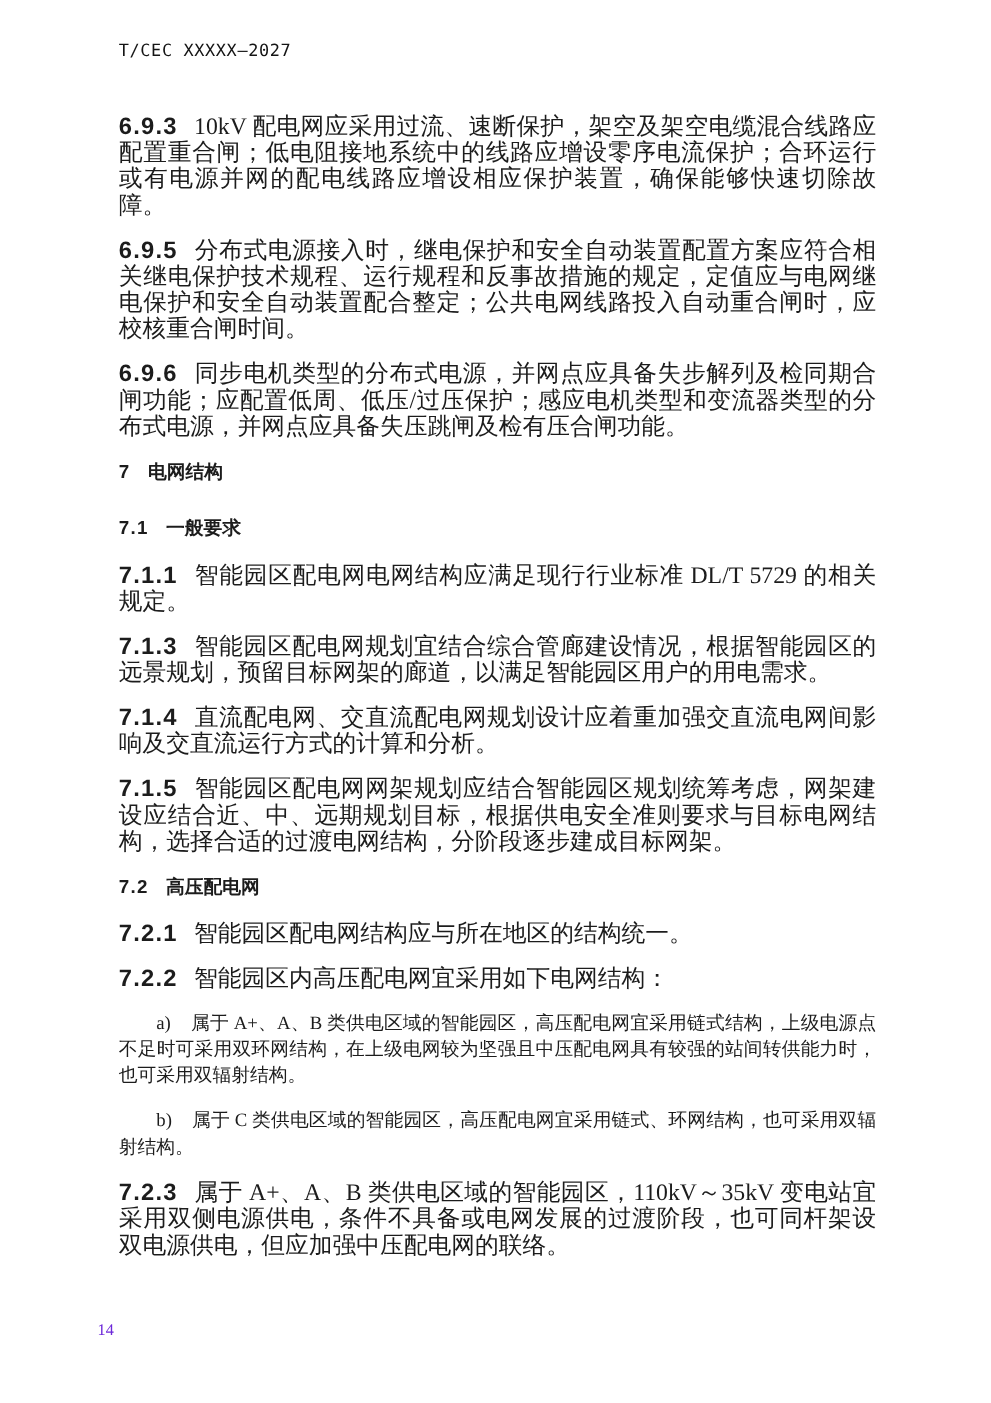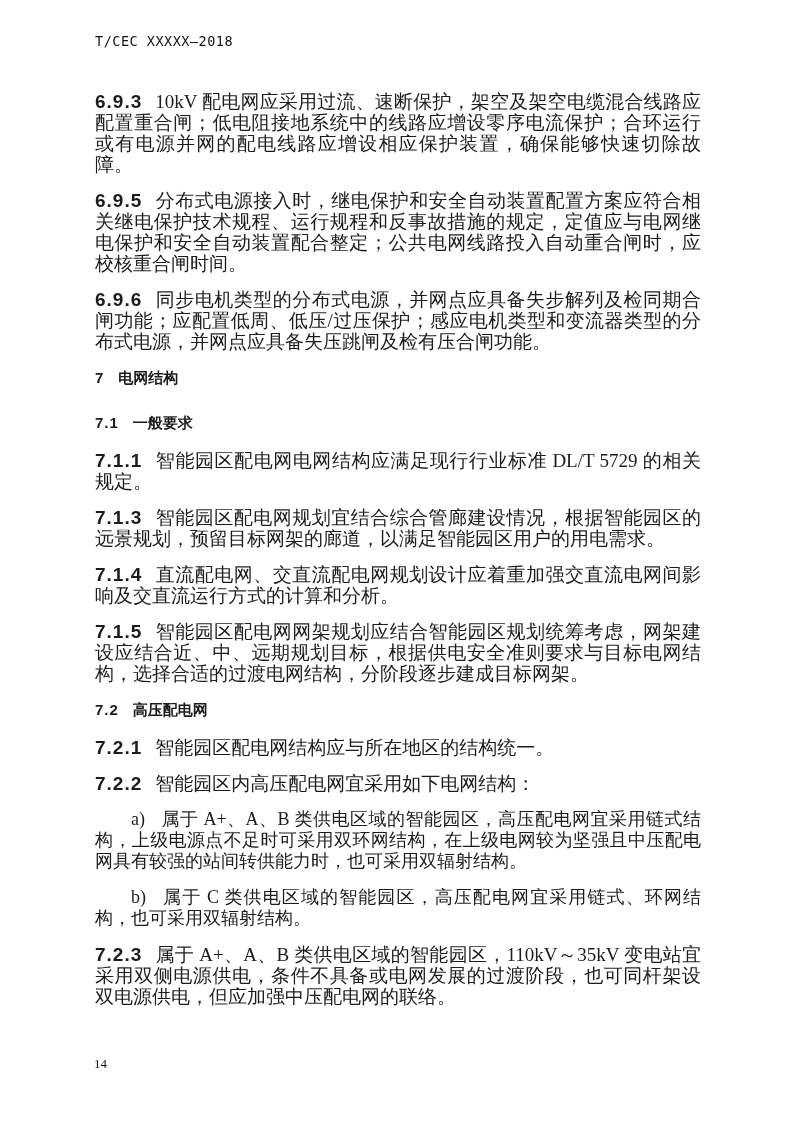--- a/index.html
+++ b/index.html
@@ -46,44 +46,44 @@
     font-family: "Liberation Sans", "DejaVu Sans", sans-serif;
     font-weight: bold;
     font-size: 15px;
     line-height: 21px;
     margin: 0 0 15px 0;
   }
   .h1 { margin-top: 8px; margin-bottom: 24px; }
   .h2 { margin-top: 10px; margin-bottom: 17px; }
   .h1 .num, .h2 .num { margin-right: 14px; }
   .item {
-    font-size: 18px;
+    font-size: 15px;
     line-height: 21px;
     text-align: justify;
     text-indent: 2em;
     margin: 0 0 15px 0;
   }
   .item .label {
     margin-right: 16px;
     white-space: nowrap;
   }
   .page-num {
     position: absolute;
-    left: 94px;
+    left: 78px;
     top: 1056px;
     font-size: 13px;
-    color: #0f172a;
+    color: #6d28d9;
   }
 </style>
 </head>
 <body>
 
 <div class="sheet">
 
-  <div class="doc-header">T/CEC XXXXX—2018</div>
+  <div class="doc-header">T/CEC XXXXX—2027</div>
 
   <p class="para"><span class="num">6.9.3</span><span>10kV 配电网应采用过流、速断保护，架空及架空电缆混合线路应配置重合闸；低电阻接地系统中的线路应增设零序电流保护；合环运行或有电源并网的配电线路应增设相应保护装置，确保能够快速切除故障。</span></p>
 
 
   <p class="para"><span class="num">6.9.5</span><span>分布式电源接入时，继电保护和安全自动装置配置方案应符合相关继电保护技术规程、运行规程和反事故措施的规定，定值应与电网继电保护和安全自动装置配合整定；公共电网线路投入自动重合闸时，应校核重合闸时间。</span></p>
 
   <p class="para"><span class="num">6.9.6</span><span>同步电机类型的分布式电源，并网点应具备失步解列及检同期合闸功能；应配置低周、低压/过压保护；感应电机类型和变流器类型的分布式电源，并网点应具备失压跳闸及检有压合闸功能。</span></p>
 
   <p class="h1"><span class="num">7</span><span>电网结构</span></p>
 

